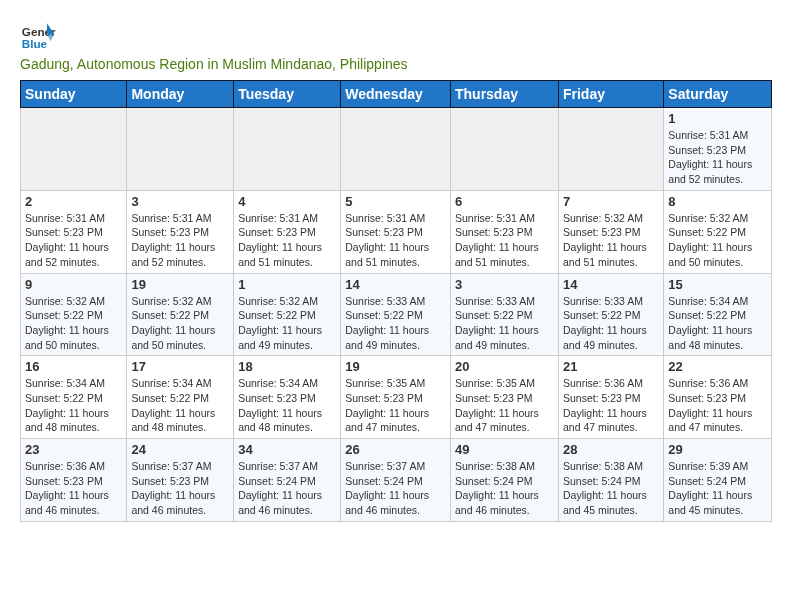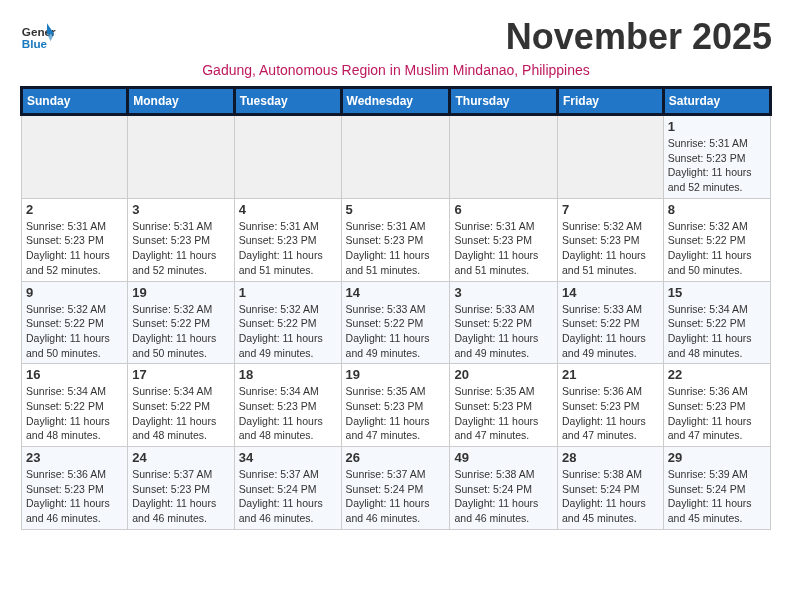--- a/index.html
+++ b/index.html
@@ -25,41 +25,40 @@
       width: 36px;
       height: 36px;
     }
     .month-title {
       font-size: 36px;
       font-weight: bold;
       color: #333;
       text-align: right;
     }
     .subtitle {
-      text-align: center;
       font-size: 14px;
-      color: #be185d;
+      color: #4d7c0f;
       margin-bottom: 8px;
       font-weight: normal;
     }
     table {
       width: 100%;
       border-collapse: collapse;
       font-size: 11px;
     }
     thead tr {
       background-color: #2176c7;
     }
     thead th {
       color: #fff;
-      font-size: 12px;
+      font-size: 14px;
       font-weight: bold;
       padding: 5px 4px;
       text-align: left;
-      border: 3px solid #0f172a;
+      border: 1px solid #0f172a;
     }
     tbody td {
       vertical-align: top;
       border: 1px solid #ccc;
       padding: 3px 4px;
       width: 113px;
       min-height: 70px;
       height: 80px;
       background: #fff;
     }
@@ -93,21 +92,20 @@
 
 <div class="header-area">
   <div class="logo">
     <svg class="logo-icon" viewBox="0 0 40 40">
       <text x="2" y="22" font-size="13" font-weight="bold" fill="#333" font-family="Arial">General</text>
       <text x="2" y="35" font-size="13" font-weight="bold" fill="#1a7abf" font-family="Arial">Blue</text>
       <polygon points="30,8 38,20 30,20" fill="#1a7abf"></polygon>
       <polygon points="30,20 38,20 34,28" fill="#1a7abf" opacity="0.6"></polygon>
     </svg>
   </div>
-  <div class="month-title">November 2025</div>
 </div>
 
 <div class="subtitle">Gadung, Autonomous Region in Muslim Mindanao, Philippines</div>
 
 <table>
   <thead>
     <tr>
     <th>Sunday</th>
         <th>Monday</th>
         <th>Tuesday</th>

